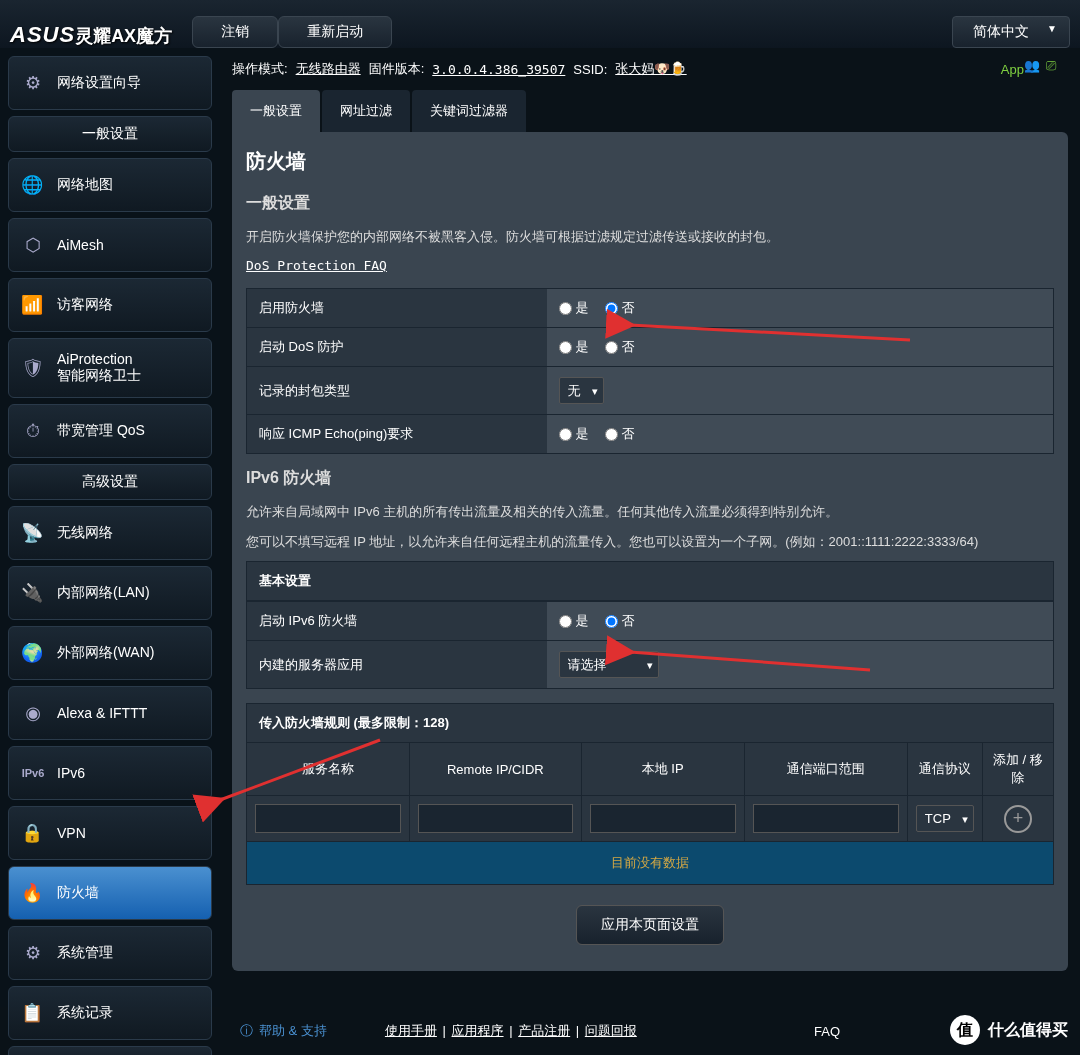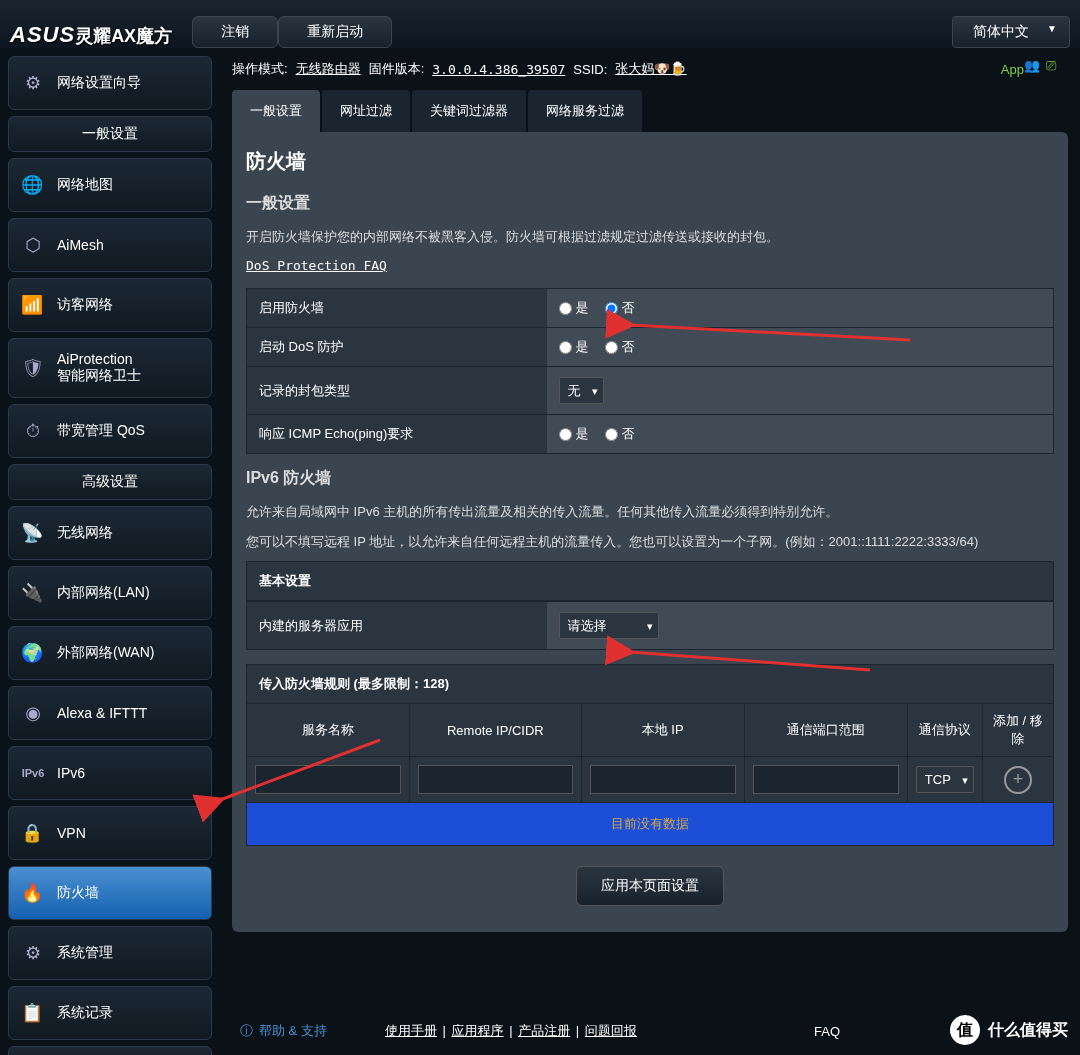--- a/index.html
+++ b/index.html
@@ -255,21 +255,21 @@
   background: transparent;
   color: #999;
   font-size: 18px;
   cursor: pointer;
   display: inline-flex;
   align-items: center;
   justify-content: center;
 }
 .no-data {
   color: #d4a844;
-  background: #1d4ed8;
+  background: #0c4a6e;
   text-align: center;
   padding: 12px;
   font-size: 13px;
   border: 1px solid #1a2530;
   border-top: none;
 }
 .apply-btn {
   display: block;
   margin: 20px auto 10px;
   background: linear-gradient(to bottom, #2a3540, #18222d);
@@ -426,21 +426,20 @@
         <span class="app-label">App</span>
         <span class="info-icon">👥</span>
         <span class="info-icon green">⎚</span>
       </div>
     </div>
 
     <div class="tabs">
       <div class="tab active">一般设置</div>
       <div class="tab">网址过滤</div>
       <div class="tab">关键词过滤器</div>
-      <div class="tab">网络服务过滤</div>
     </div>
 
     <div class="panel">
       <h1 class="page-title">防火墙</h1>
       <h2 class="section-title">一般设置</h2>
       <p class="desc">开启防火墙保护您的内部网络不被黑客入侵。防火墙可根据过滤规定过滤传送或接收的封包。</p>
       <a href="#" class="faq-link">DoS Protection FAQ</a>
 
       <table class="form-table">
         <tbody>
@@ -502,20 +501,35 @@
       </tbody>
         </table>
 
       <h2 class="section-title">IPv6 防火墙</h2>
       <p class="desc">允许来自局域网中 IPv6 主机的所有传出流量及相关的传入流量。任何其他传入流量必须得到特别允许。</p>
       <p class="desc">您可以不填写远程 IP 地址，以允许来自任何远程主机的流量传入。您也可以设置为一个子网。(例如：2001::1111:2222:3333/64)</p>
 
       <div class="sub-header">基本设置</div>
       <table class="form-table" style="margin-top:0">
         <tbody>
+            <tr>
+          <td>启动 IPv6 防火墙</td>
+          <td>
+            <div class="radio-group">
+              <label>
+                    <input type="radio" name="ipv6fw" style=""> 
+                    <span>是</span>
+                  </label>
+              <label>
+                    <input type="radio" name="ipv6fw" checked="" style=""> 
+                    <span>否</span>
+                  </label>
+            </div>
+          </td>
+        </tr>
         <tr>
           <td>内建的服务器应用</td>
           <td>
             <span class="select-wrap">
               <select class="select-box" style="min-width:100px">
                 <option>请选择</option>
               </select>
             </span>
           </td>
         </tr>

